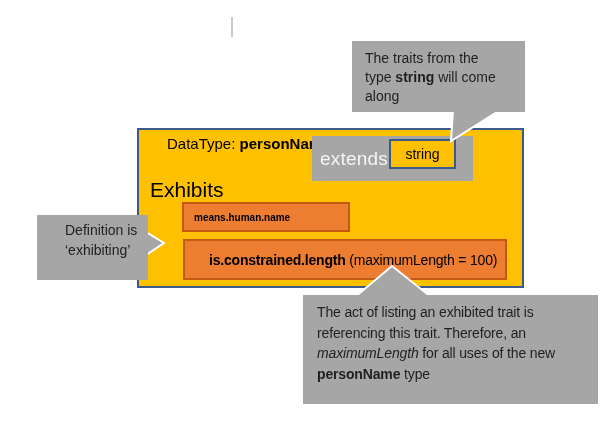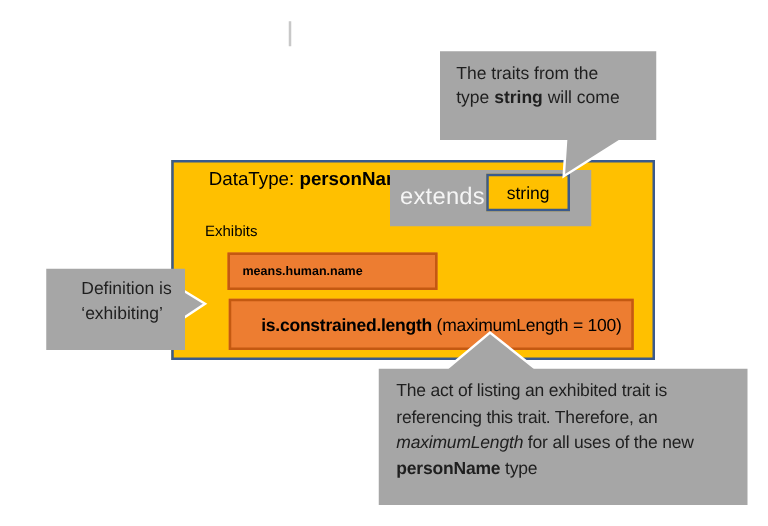--- a/index.html
+++ b/index.html
@@ -11,21 +11,21 @@
   
   #stray-line{position:absolute;left:231px;top:17px;width:2px;height:20px;background:var(--stray_line,#c8c8c8);}
 
   
   #main-box{
     position:absolute;left:137px;top:128px;width:387px;height:160px;box-sizing:border-box;
     background:var(--main_fill,#FFC000);border:2px solid var(--main_border,#3a5a8c);z-index:1;
   }
   .datatype-label{position:absolute;left:28px;top:5px;font-size:15px;color:#000;white-space:nowrap;}
   .datatype-label b{font-weight:bold;}
-  #exhibits-label{position:absolute;left:11px;top:48px;font-size:12px;color:#000;margin-left:14px;}
+  #exhibits-label{position:absolute;left:11px;top:48px;font-size:21px;color:#000;}
 
   #extends-box{
     position:absolute;left:173px;top:6px;width:161px;height:45px;background:var(--gray,#a6a6a6);
   }
   #extends-label{
     position:absolute;left:8px;top:50%;transform:translateY(-52%);
     color:var(--extends_text,#f5f5f5);font-size:19px;letter-spacing:.2px;white-space:nowrap;
   }
   #string-box{
     position:absolute;left:77px;top:3px;width:67px;height:30px;box-sizing:border-box;
@@ -88,20 +88,21 @@
 
   <svg id="tails" width="614" height="421">
     <polygon points="453,110 500,110 451,141" fill="#a6a6a6" stroke="#ffffff" stroke-width="2"></polygon>
     <polygon points="146,232 164,243 146,255" fill="#a6a6a6" stroke="#ffffff" stroke-width="2"></polygon>
     <polygon points="355,297 392,266 431,297" fill="#a6a6a6" stroke="#ffffff" stroke-width="2"></polygon>
   </svg>
 
   <div id="callout-top" class="callout">
     <div class="line">The traits from the</div>
     <div class="line"><span>type </span><b>string</b><span> will come</span></div>
+    <div class="line">along</div>
   </div>
 
   <div id="callout-left" class="callout">
     <div class="line">Definition is</div>
     <div class="line">‘exhibiting’</div>
   </div>
 
   <div id="callout-bottom" class="callout">
     <div class="line">The act of listing an exhibited trait is</div>
     <div class="line">referencing this trait. Therefore, an</div>

